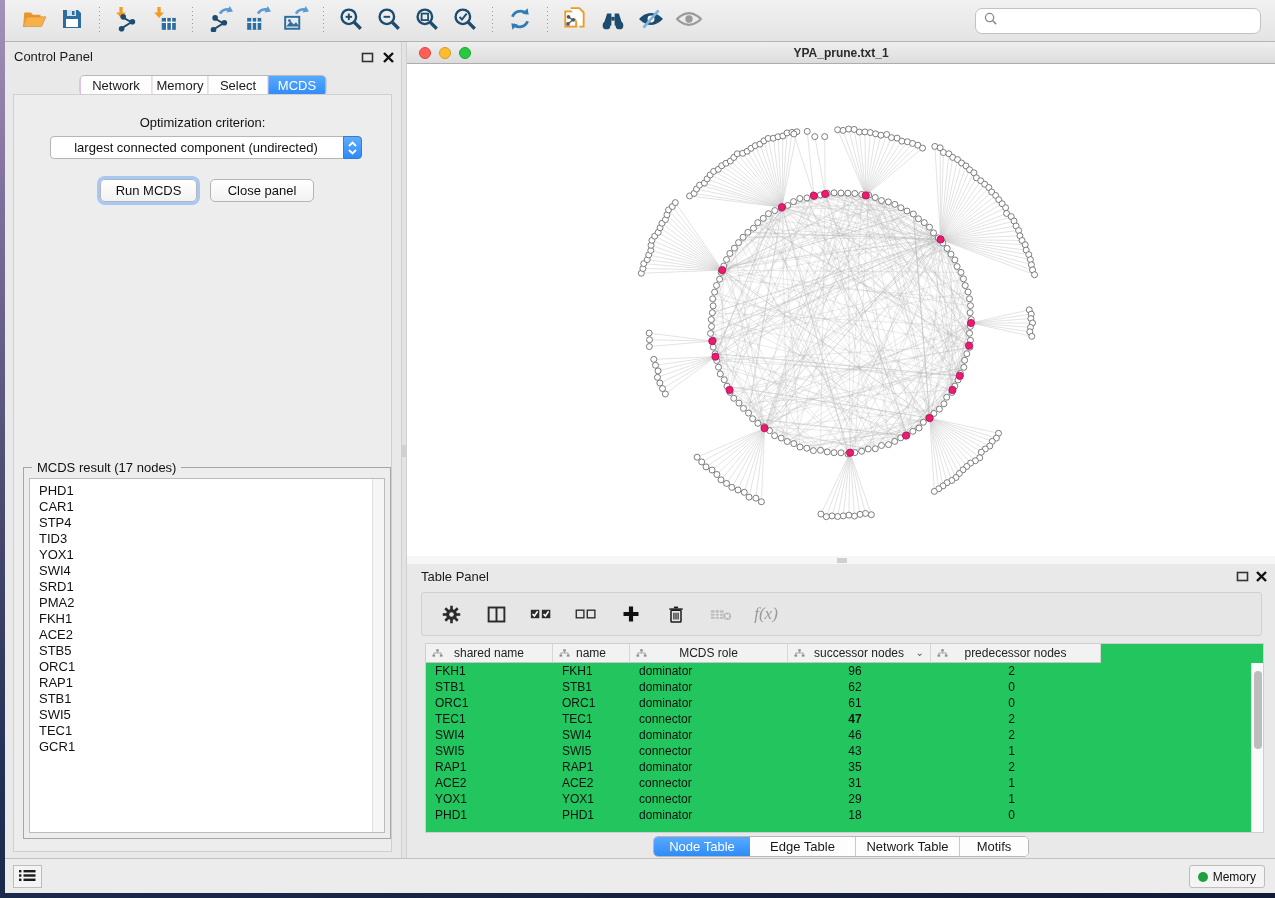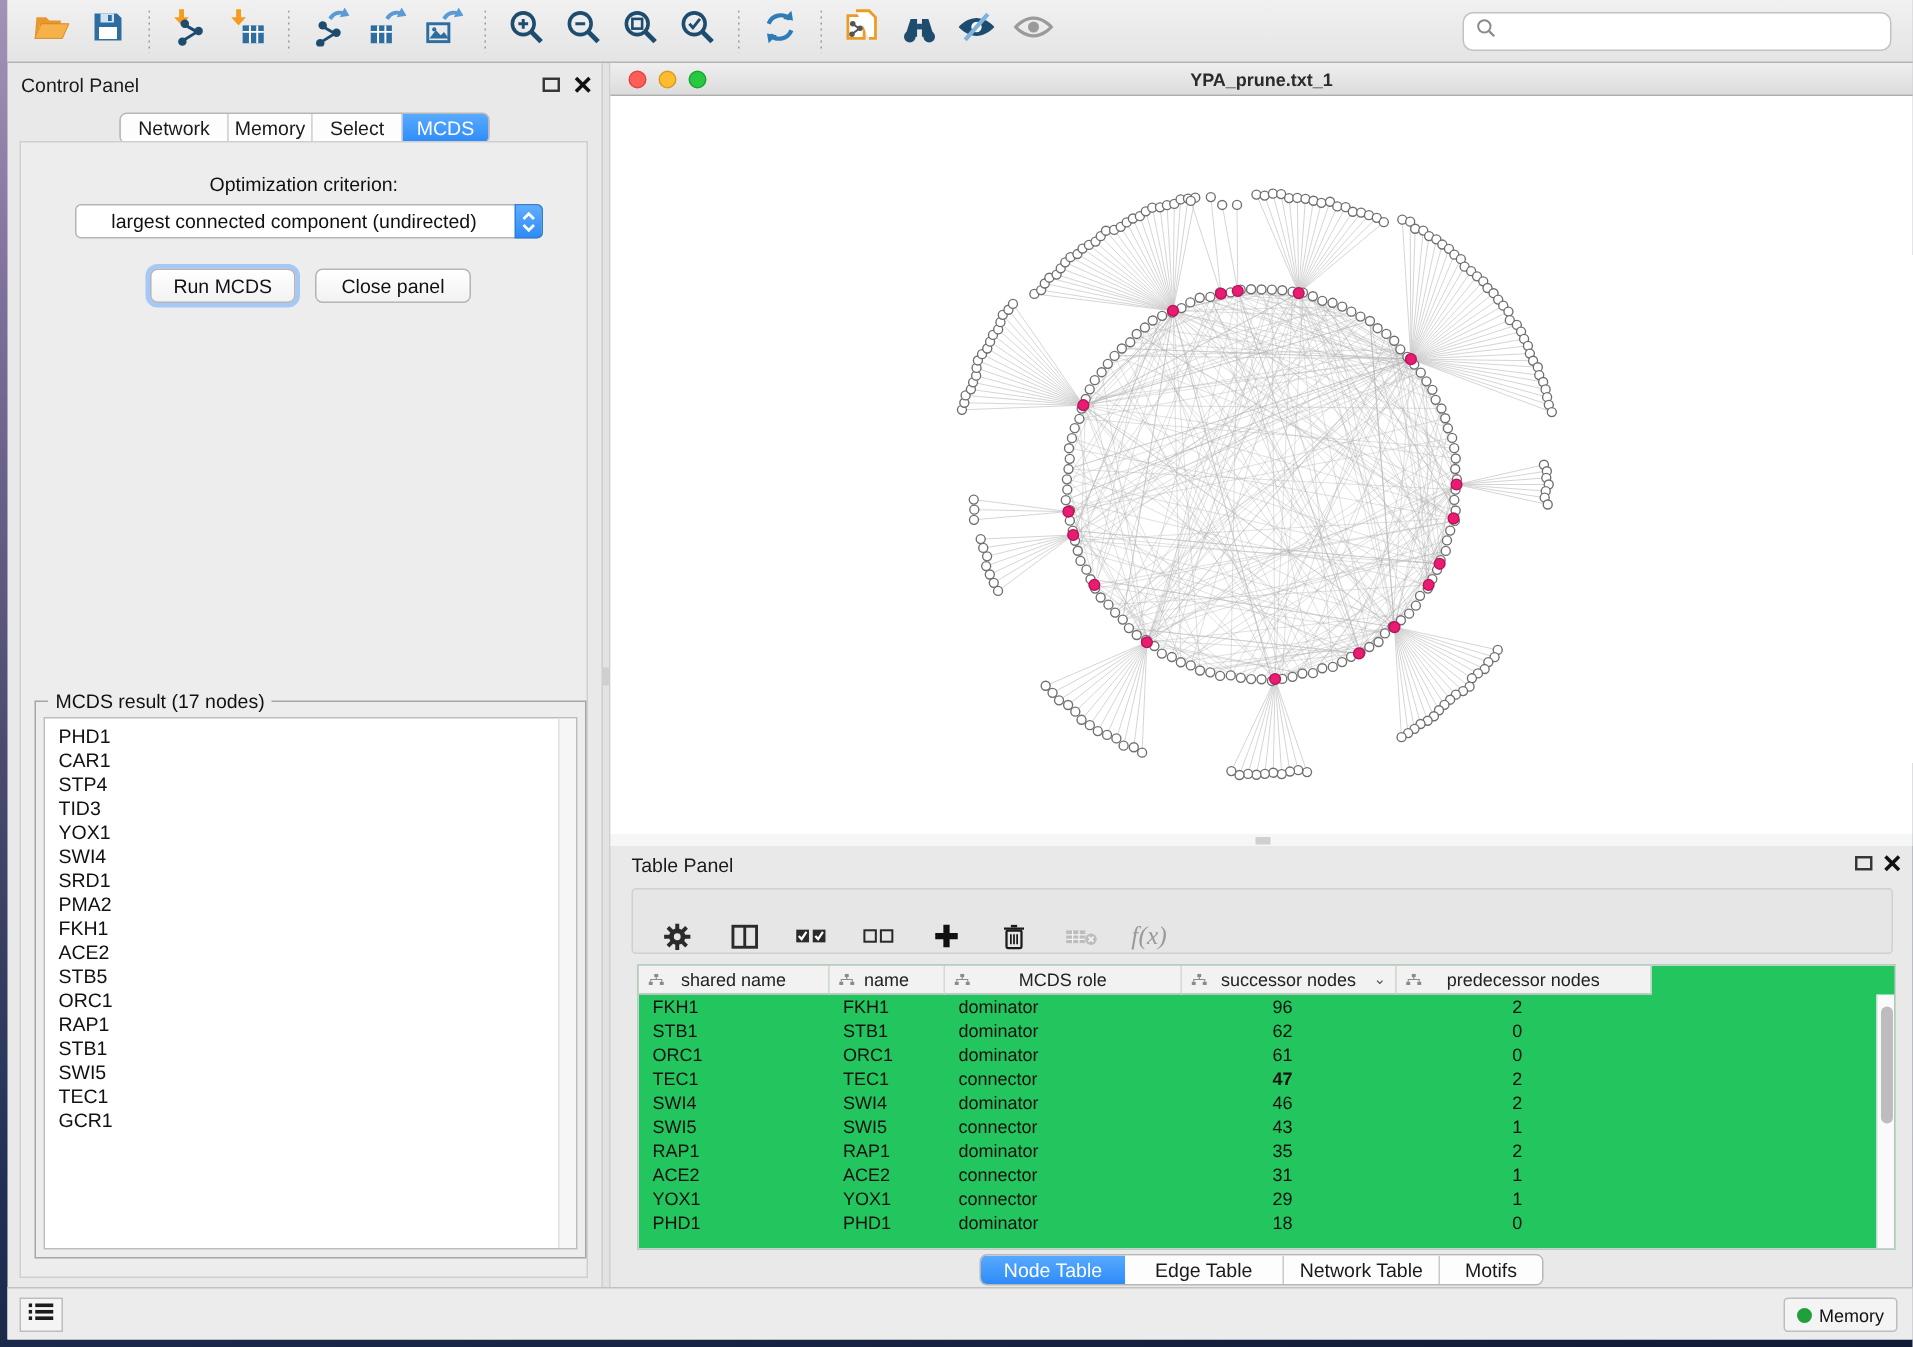--- a/index.html
+++ b/index.html
@@ -81,21 +81,21 @@
   .tl.green { background:#28c840; border:1px solid #1ea433; }
   .net-title { position:absolute; left:0; right:0; text-align:center; font-size:12px;
     color:#2b2b2b; font-weight:bold; }
   .net-canvas { position:absolute; left:0; top:22px; width:868px; height:492px; background:#fff; }
 
   
   .table-panel { position:absolute; left:402px; top:564px; width:868px; height:294px; }
   .tp-title { position:absolute; left:14px; top:5px; font-size:13px; color:#1a1a1a; }
   .tp-toolbar { position:absolute; left:14px; top:28px; right:13px; height:44px;
     background:#e6e6e6; border:1px solid #d0d0d0; border-radius:3px;
-    display:flex; align-items:flex-end; gap:23px; padding-left:18px; }
+    display:flex; align-items:center; gap:23px; padding-left:18px; }
   .tp-ico { width:22px; height:22px; display:flex; align-items:center; justify-content:center; }
   .fx { font-family:"Liberation Serif",serif; font-style:italic; font-size:17px; color:#9a9a9a; }
   .tbl { position:absolute; left:18px; top:79px; width:839px; height:190px;
     background:#22c55e; border:1px solid #cfcfcf; overflow:hidden; }
   .t-head { display:flex; height:19px; }
   .t-hcell { position:relative; background:#f2f2f2; border-right:1px solid #d6d6d6;
     border-bottom:1px solid #c4c4c4; display:flex; align-items:center;
     justify-content:center; font-size:12px; color:#222; flex:0 0 auto; }
   .t-hcell .tree { position:absolute; left:6px; top:4px; }
   .t-hcell .sort { position:absolute; right:6px; top:3px; font-size:10px; color:#555; }

